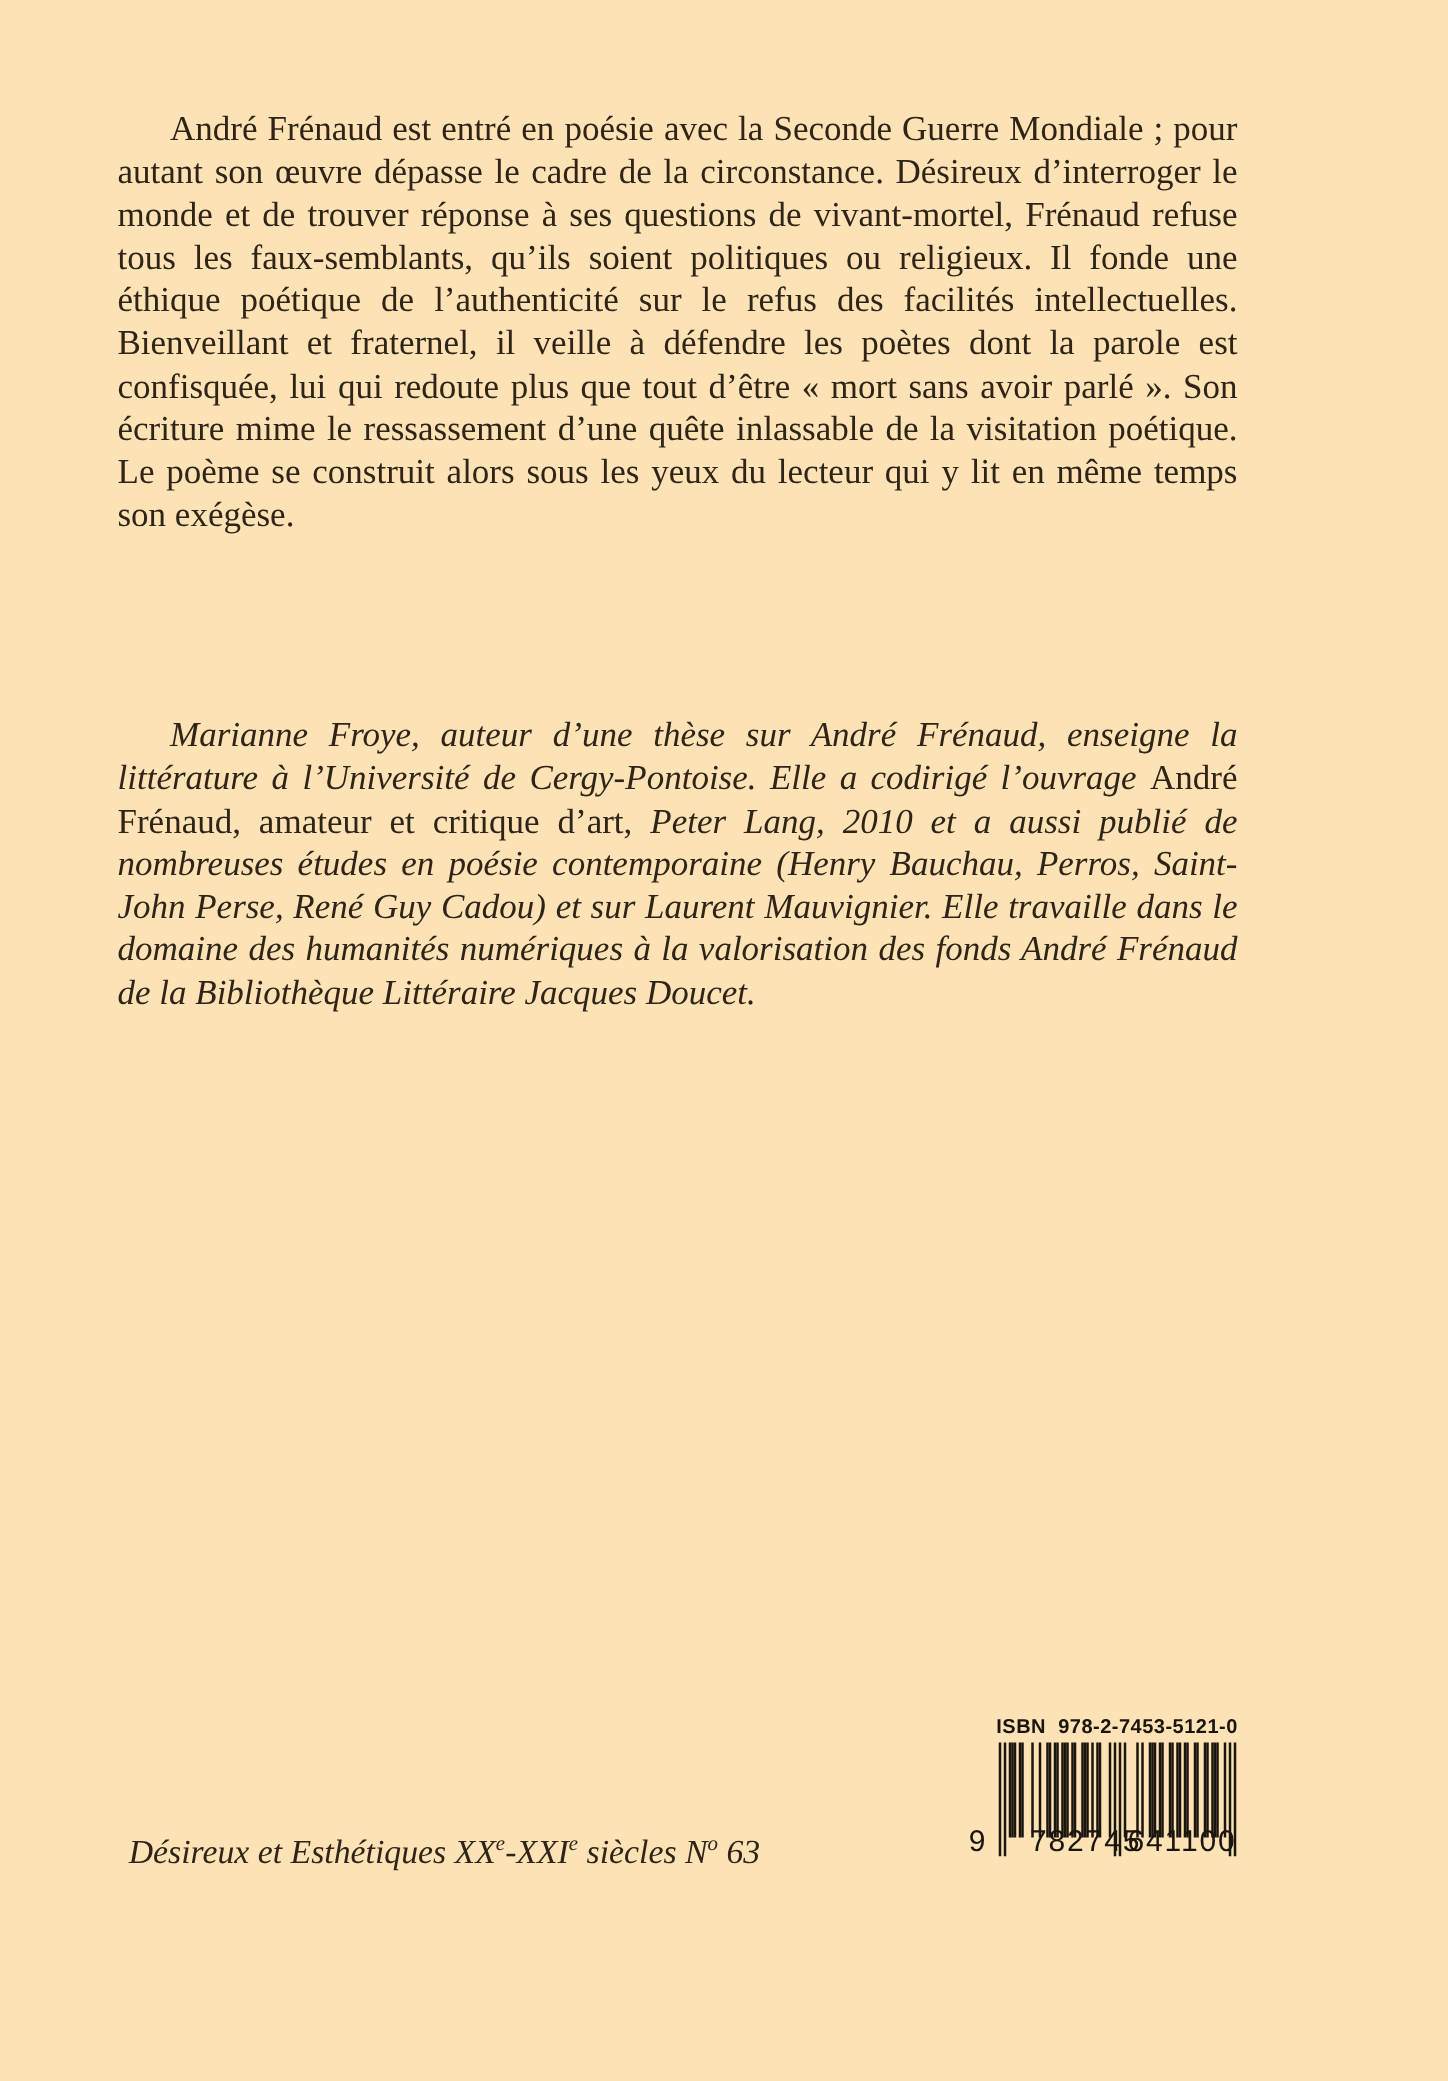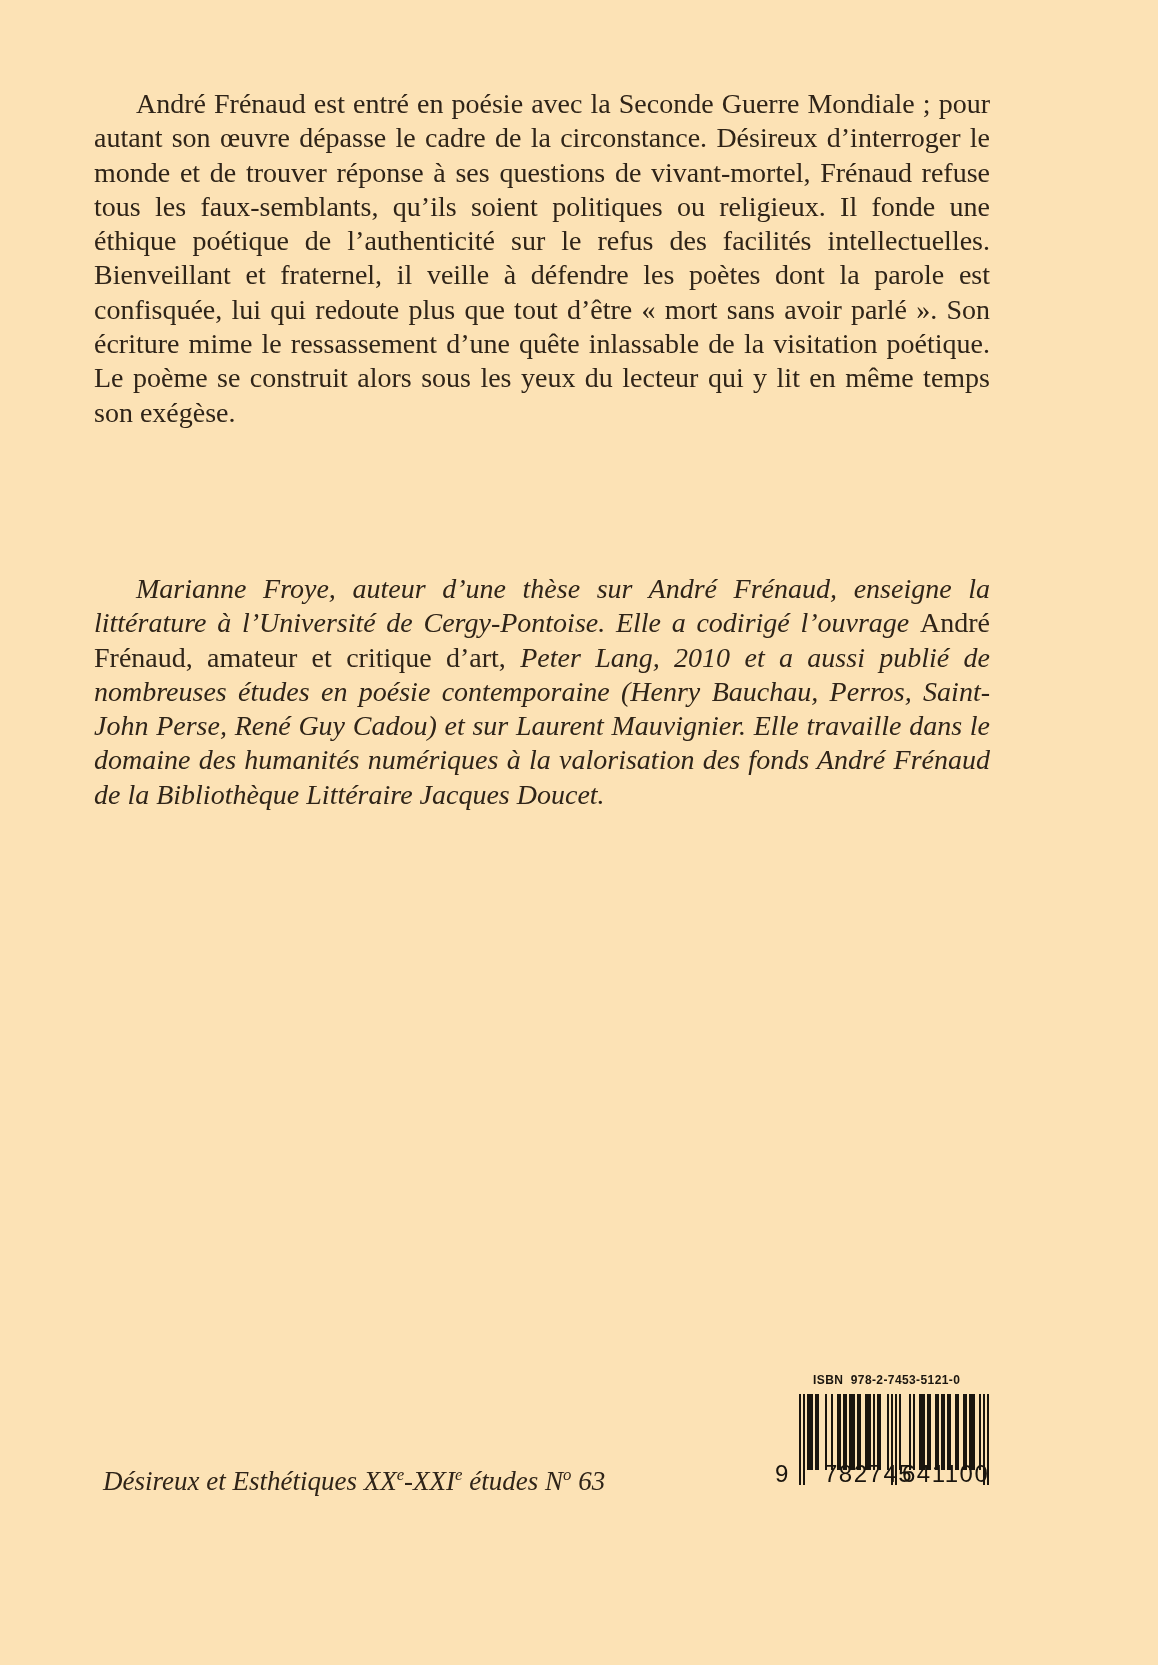--- a/index.html
+++ b/index.html
@@ -34,26 +34,25 @@
     font-style: italic;
   }
   .roman-inline {
     font-style: normal;
   }
   .isbn-label {
     position: absolute;
     left: 797px;
     top: 1373px;
     font-family: "Liberation Sans", sans-serif;
-    font-size: 12px;
+    font-size: 16px;
     font-weight: bold;
     color: #1a150e;
     white-space: pre;
     letter-spacing: 0.4px;
-    margin-left: 16px;
   }
   .barcode {
     position: absolute;
     left: 799px;
     top: 1394px;
   }
   .bars {
     position: relative;
     width: 190px;
     height: 91px;
@@ -153,15 +152,15 @@
         <div class="bar" style="left: 174px; height: 76px;"></div>
         <div class="bar" style="left: 180px; height: 76px;"></div>
         <div class="bar" style="left: 184px; height: 91px;"></div>
         <div class="bar" style="left: 188px; height: 91px;"></div>
       </div>
     <div class="ean-digit ean-first">9</div>
     <div class="ean-digit ean-left">782745</div>
     <div class="ean-digit ean-right">641100</div>
   </div>
 
-  <div class="series"><span>Désireux et Esthétiques XX</span><sup>e</sup><span>-XXI</span><sup>e</sup><span> études N</span><sup>o</sup><span> 63</span></div>
+  <div class="series"><span>Désireux et Esthétiques XX</span><sup>e</sup><span>-XXI</span><sup>e</sup><span> siècles N</span><sup>o</sup><span> 63</span></div>
 
 </div>
 
 </body></html>

